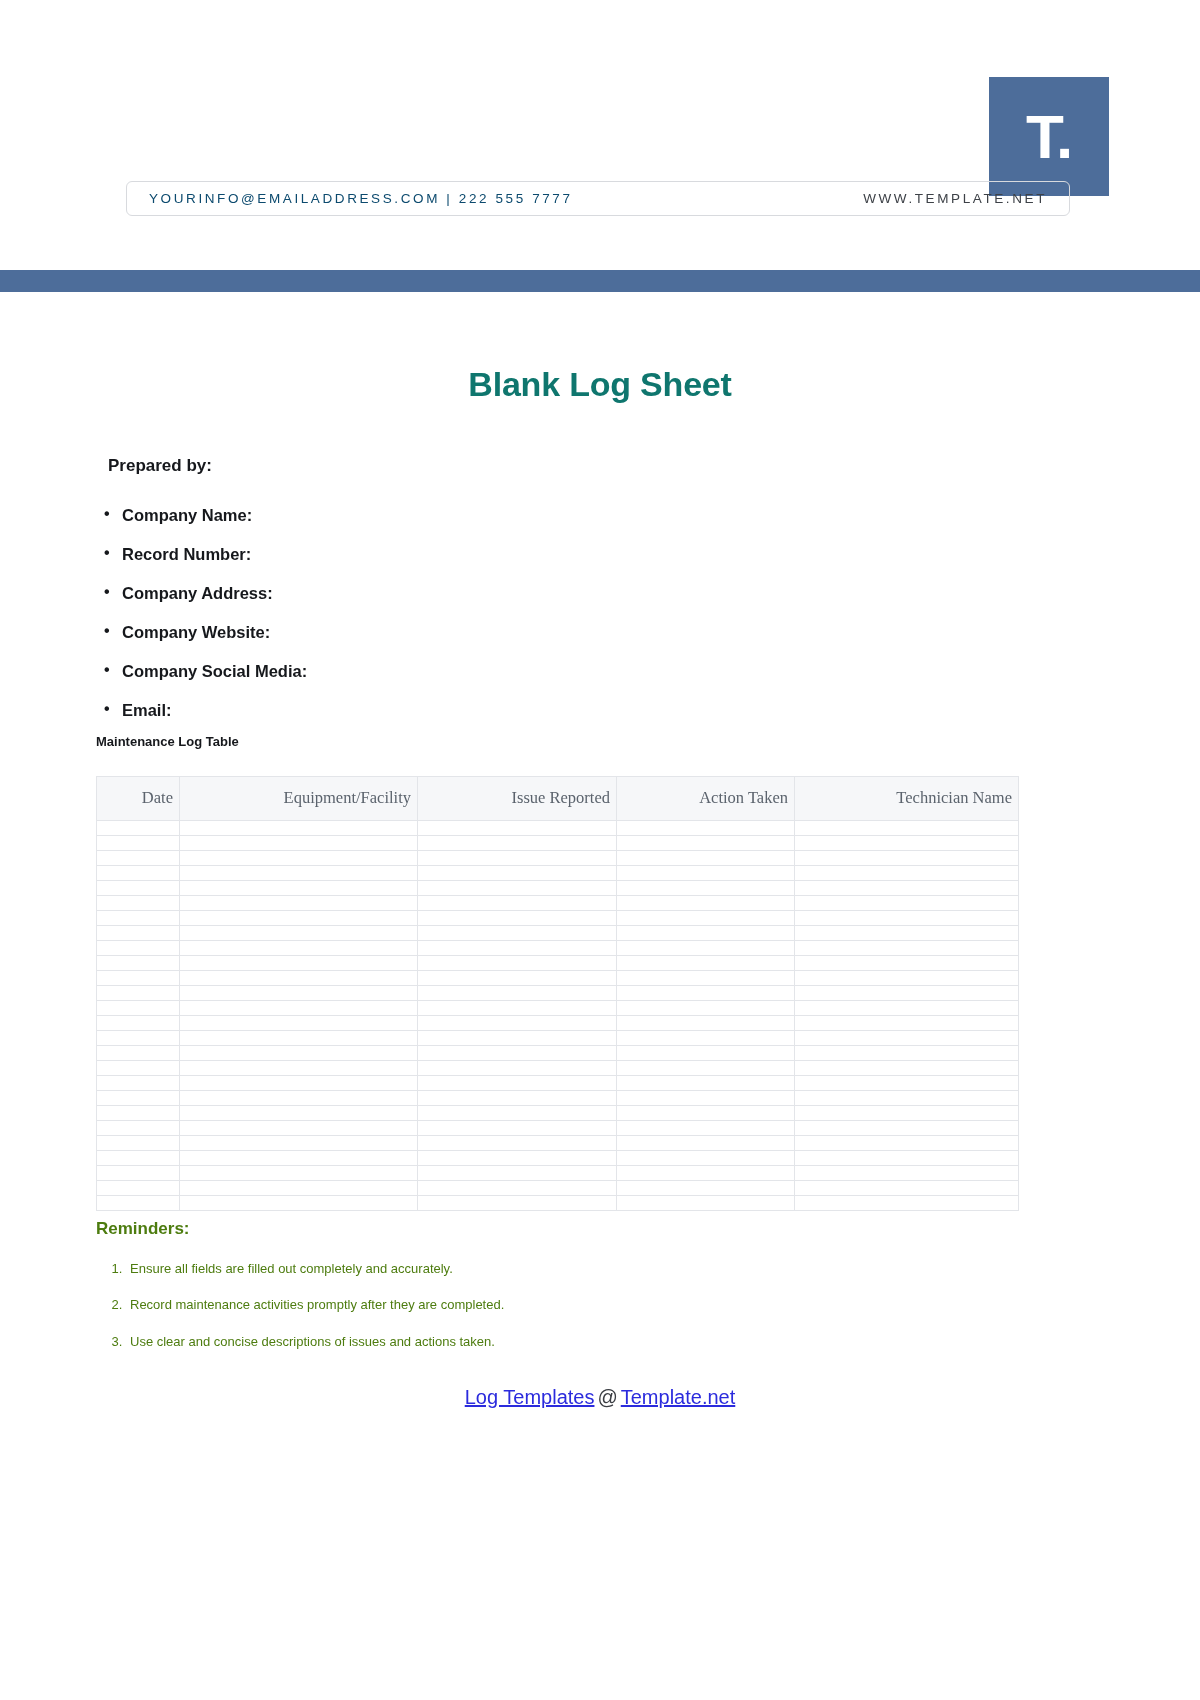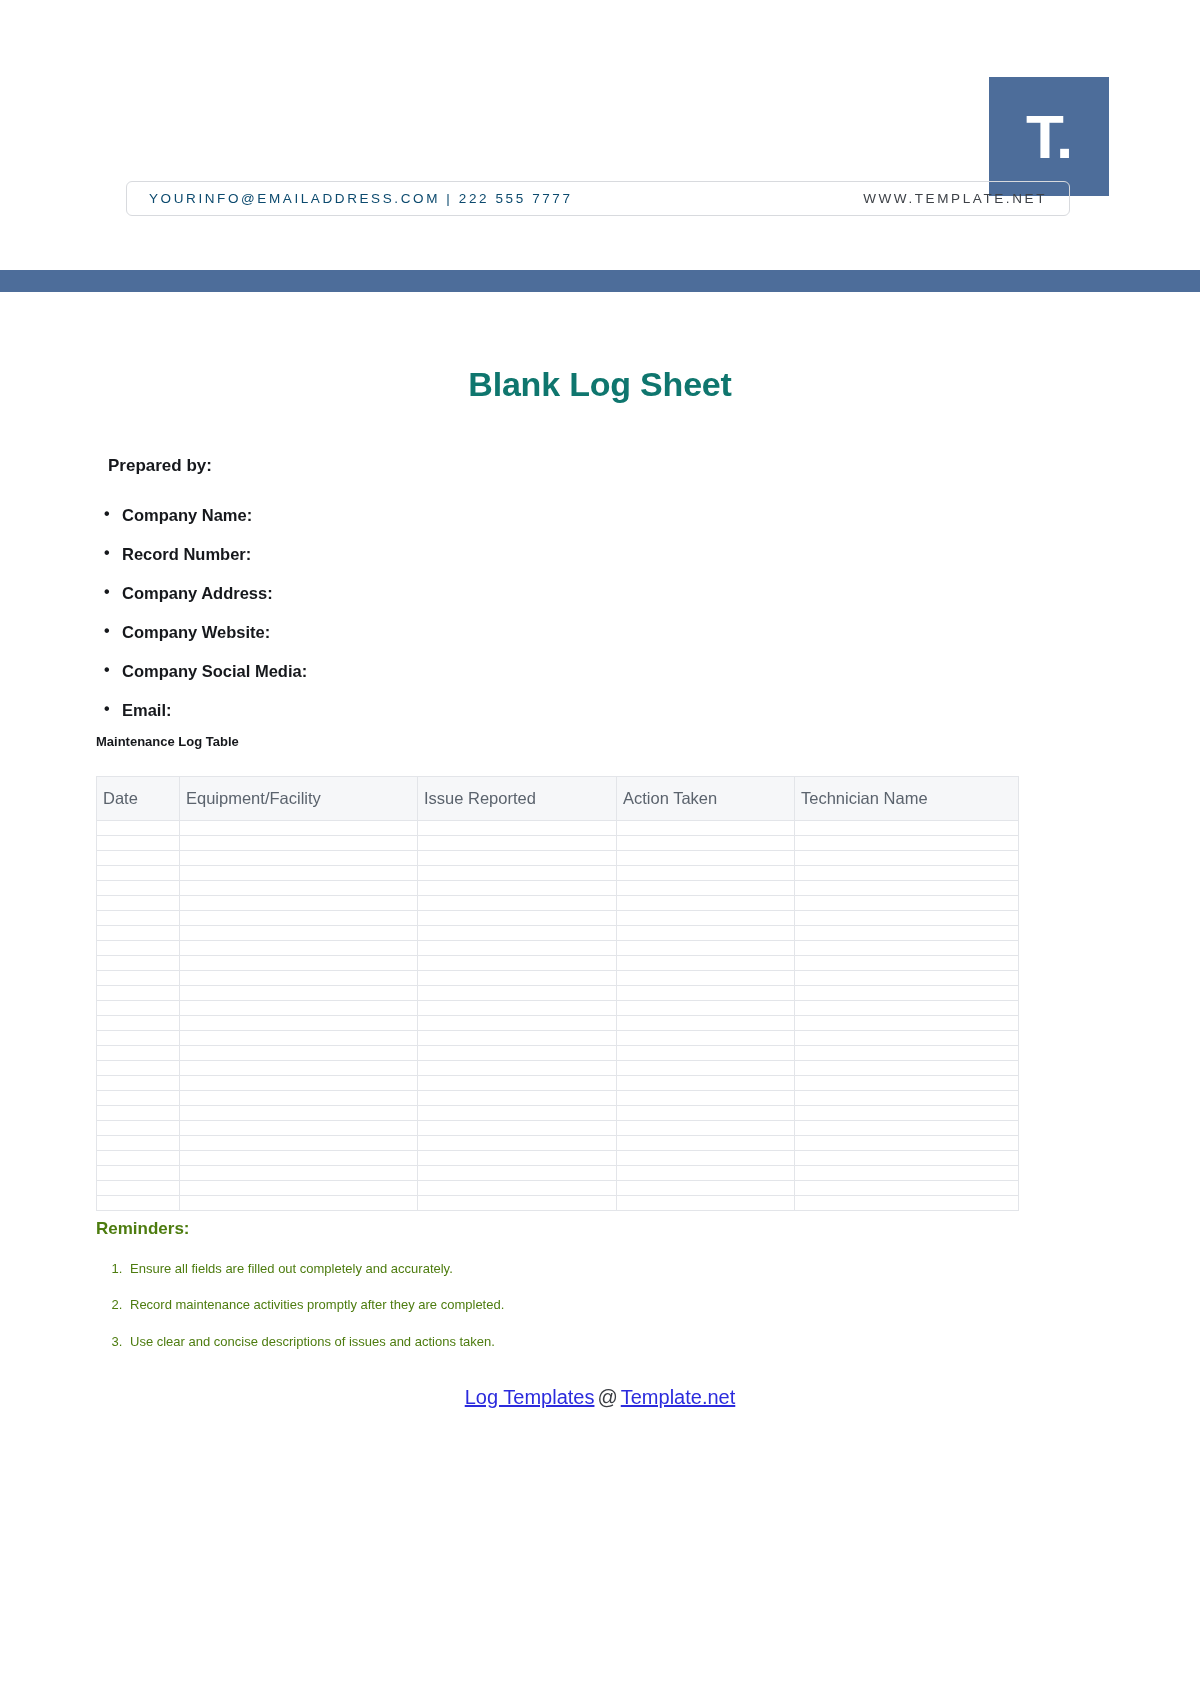--- a/index.html
+++ b/index.html
@@ -135,24 +135,25 @@
     border-collapse: collapse;
     width: 857px;
     table-layout: fixed;
   }
   table.log-table th {
     background: #f6f7f9;
     border: 1px solid #e3e5e9;
     color: #5b636d;
     font-size: 16.5px;
     font-weight: normal;
-    text-align: left;
+    text-align: right;
     height: 43px;
     padding: 0 6px;
     white-space: nowrap;
+    font-family: Liberation Serif, serif;
   }
   table.log-table td {
     border: 1px solid #e3e5e9;
     height: 14px;
     padding: 0;
     background: #ffffff;
   }
   .col-date { width: 70px; }
   .col-equipment { width: 225px; }
   .col-issue { width: 186px; }

